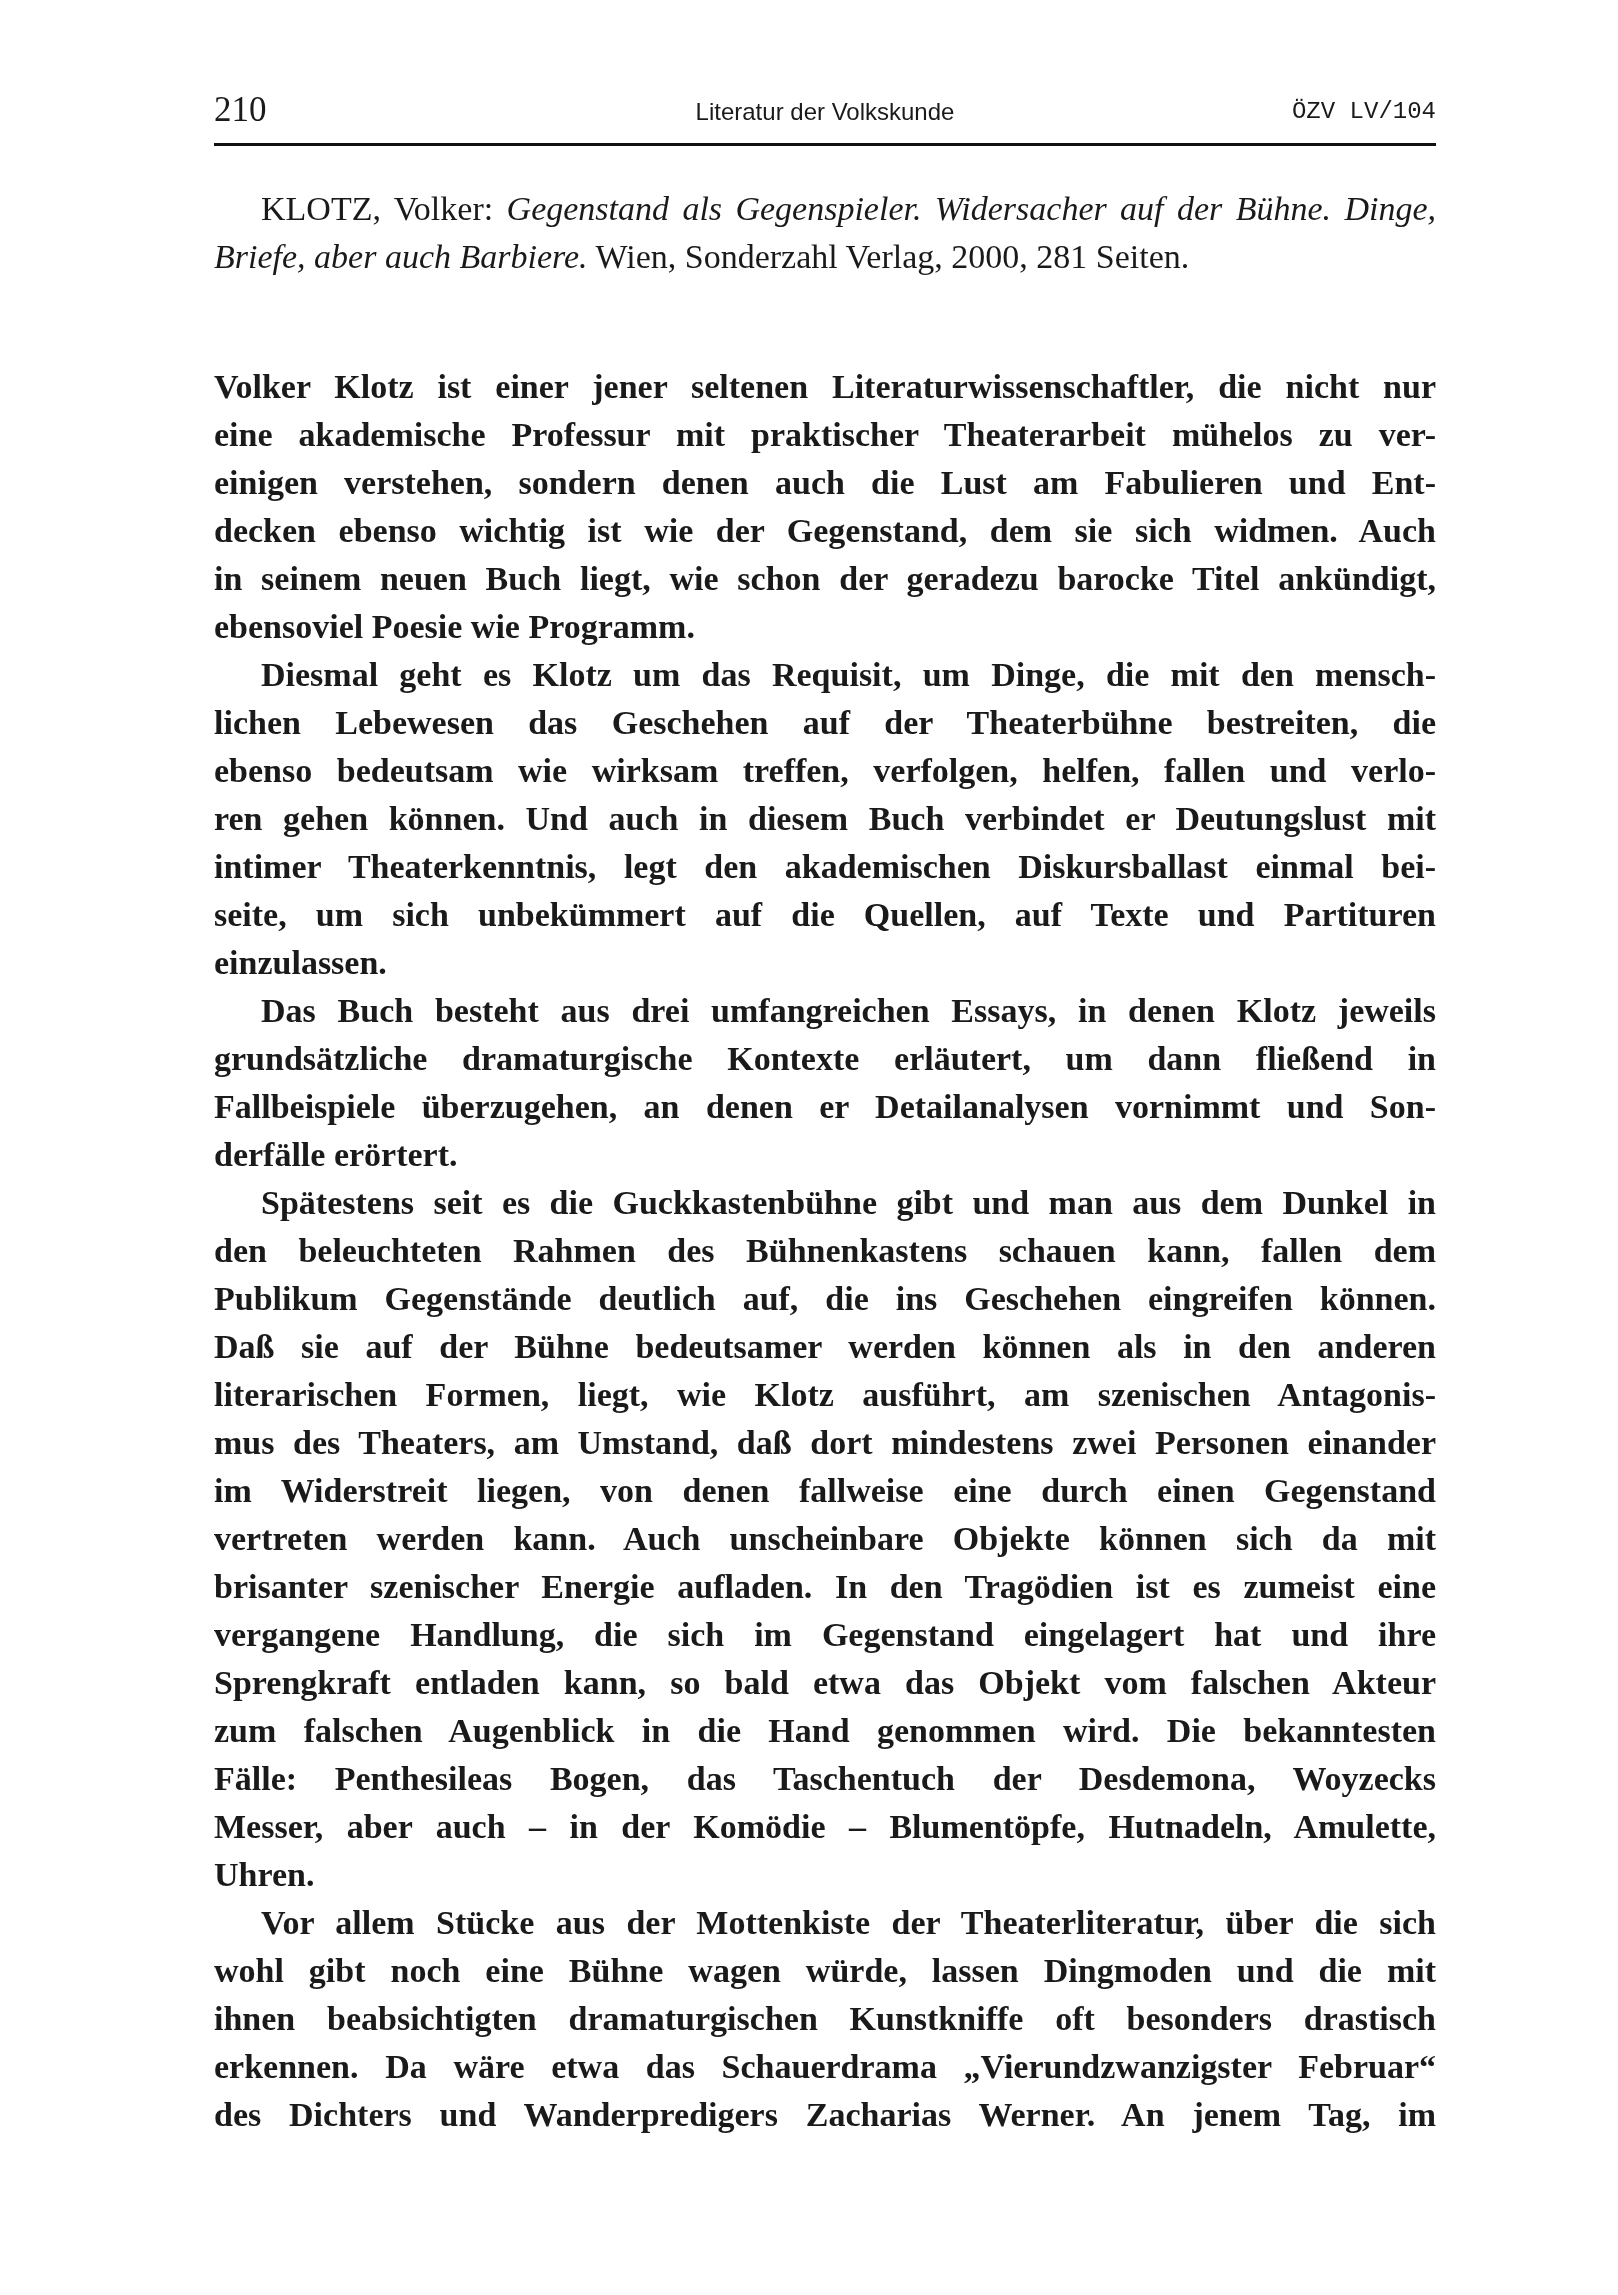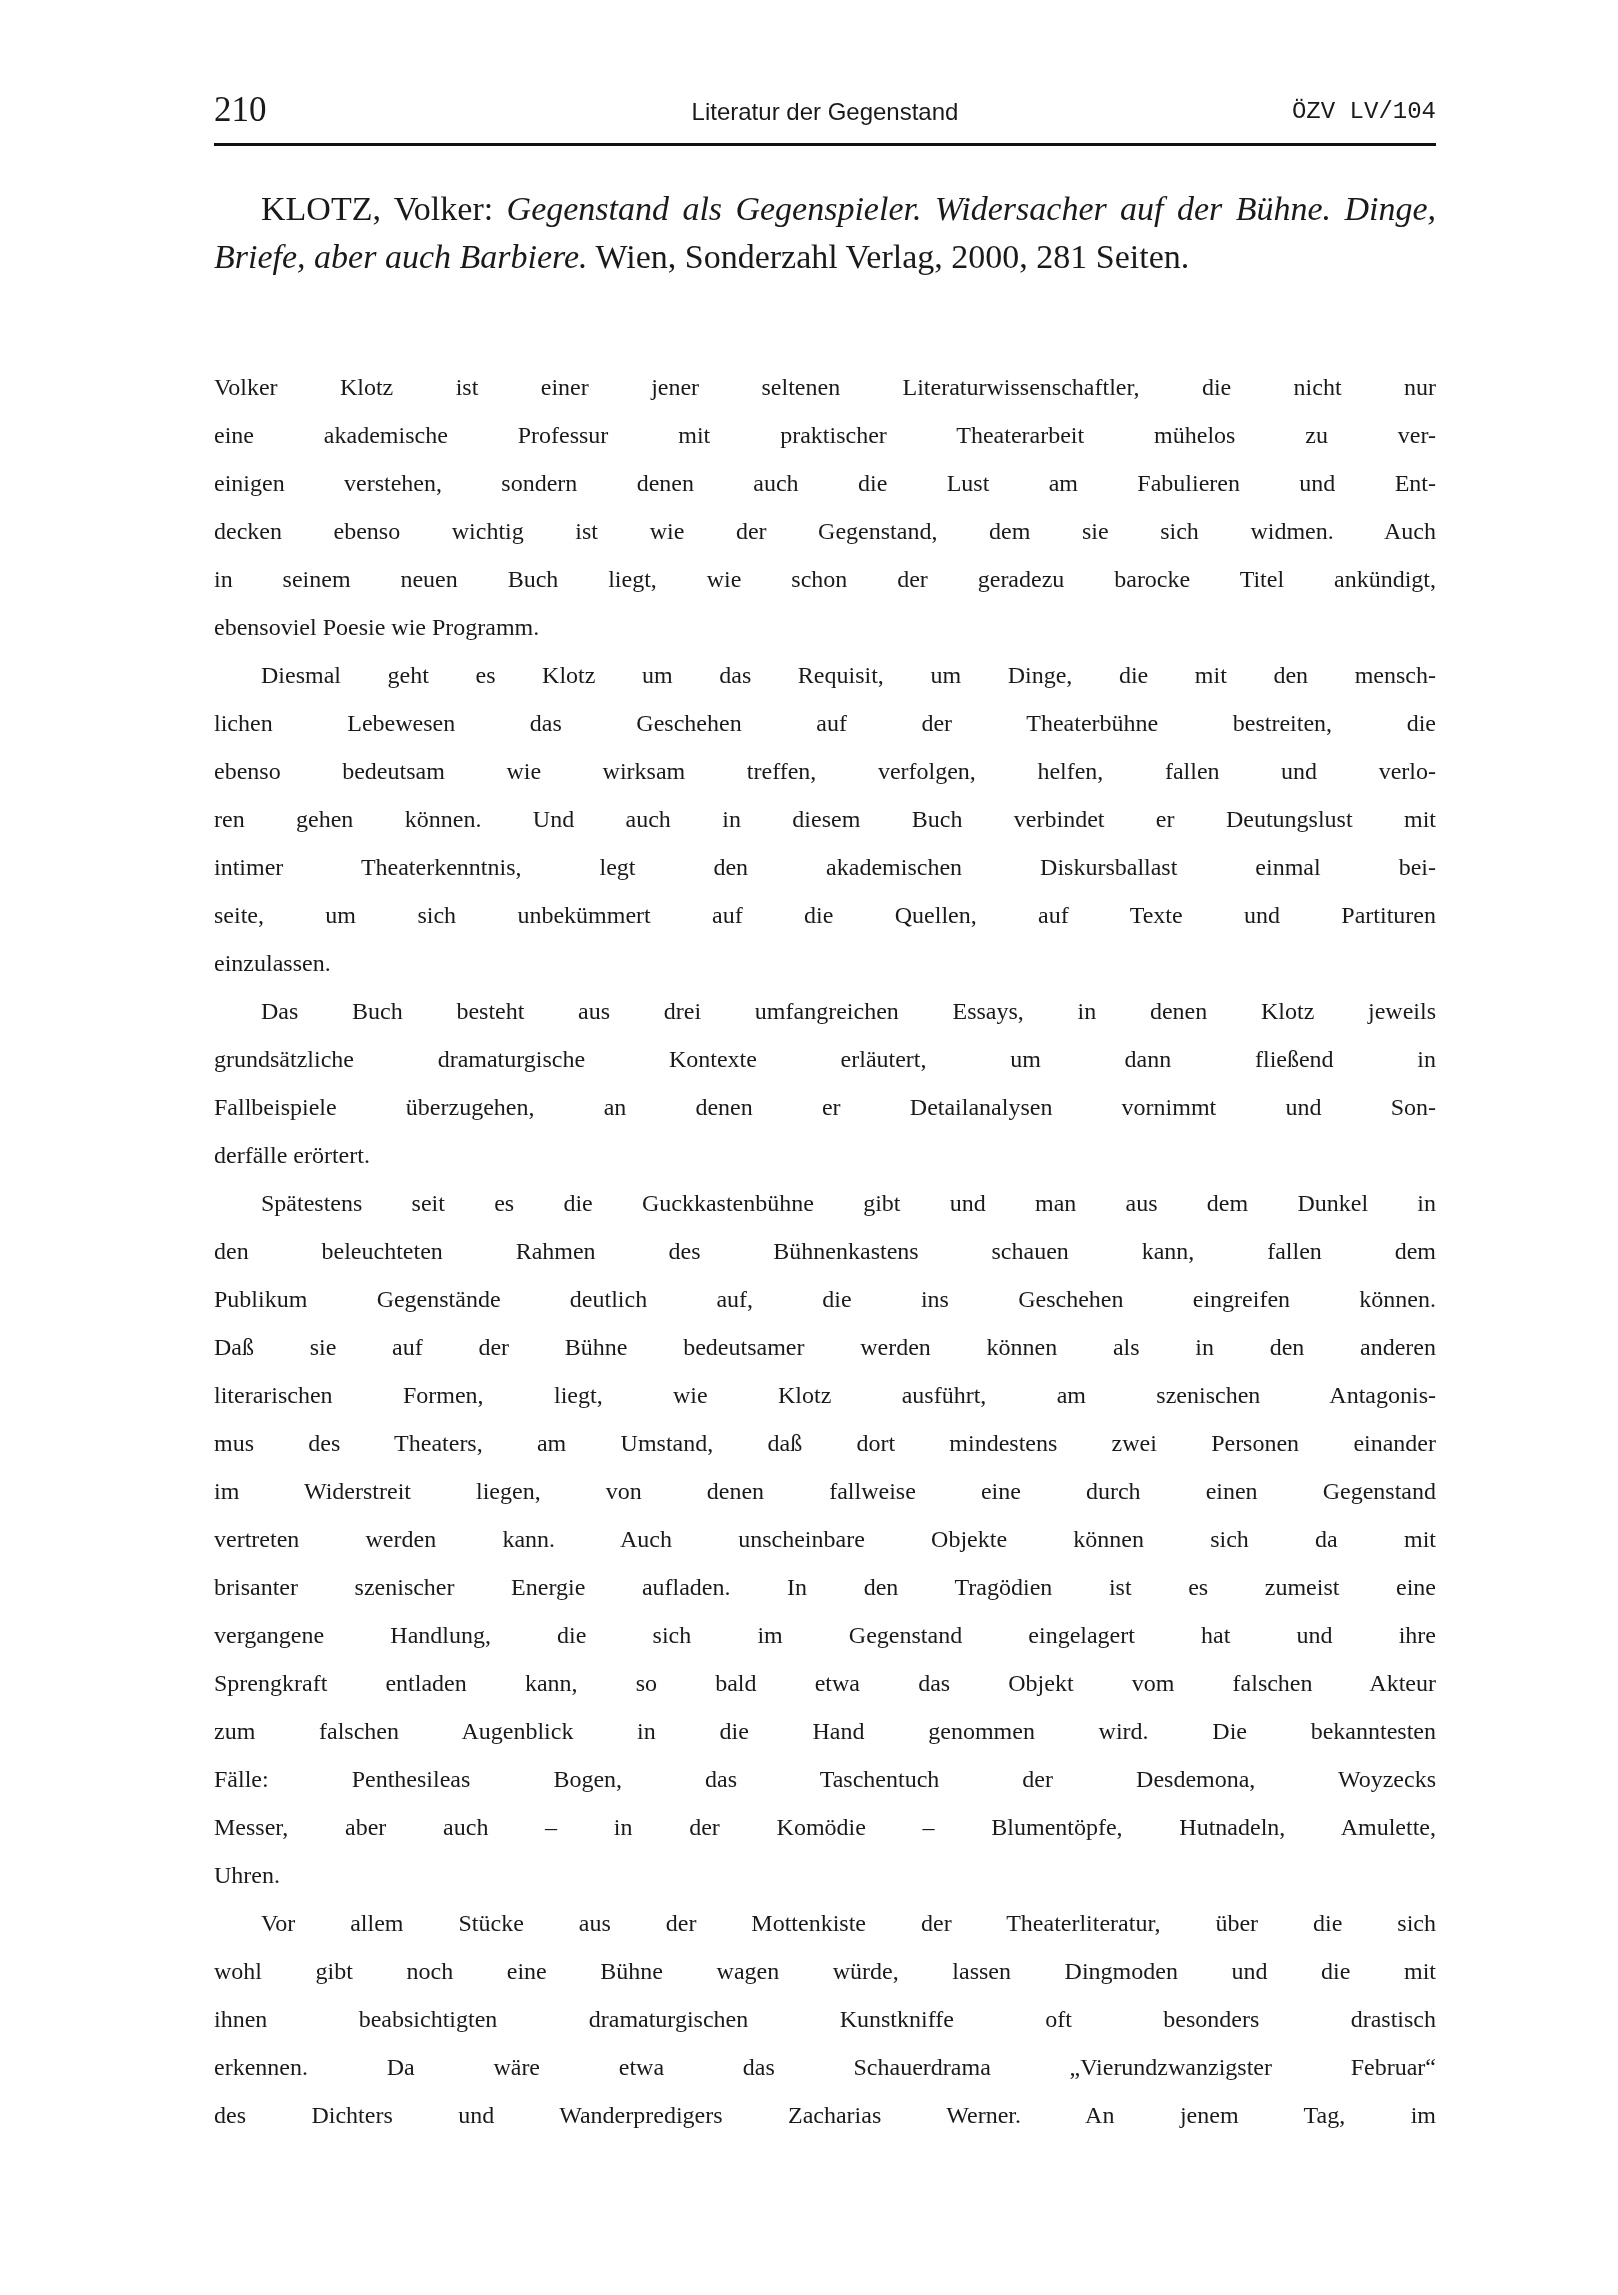--- a/index.html
+++ b/index.html
@@ -70,24 +70,25 @@
       text-indent: 47px;
     }
     .citation i {
       font-style: italic;
     }
     .body-text {
       position: absolute;
       top: 282px;
       left: 0;
       width: 1222px;
-      font-size: 24px;
+      font-size: 34px;
       line-height: 48px;
       text-align: justify;
       hyphens: manual;
+      font-weight: bold;
     }
     .line {
       display: block;
       text-align: justify;
       text-align-last: justify;
       white-space: nowrap;
     }
     .line.last {
       text-align-last: left;
     }
@@ -95,21 +96,21 @@
       padding-left: 47px;
     }
   </style>
 </head>
 <body>
 
 <div class="page">
 
   <div class="running-head">
     <span class="rh-page">210</span>
-    <span class="rh-title">Literatur der Gegenstand</span>
+    <span class="rh-title">Literatur der Volkskunde</span>
     <span class="rh-journal">ÖZV LV/104</span>
     <div class="head-rule"></div>
   </div>
 
   <div class="citation">
     <span>KLOTZ, Volker:</span>
     <i>Gegenstand als Gegenspieler. Widersacher auf der Bühne. Dinge, Briefe, aber auch Barbiere.</i>
     <span>Wien, Sonderzahl Verlag, 2000, 281 Seiten.</span>
   </div>
 

